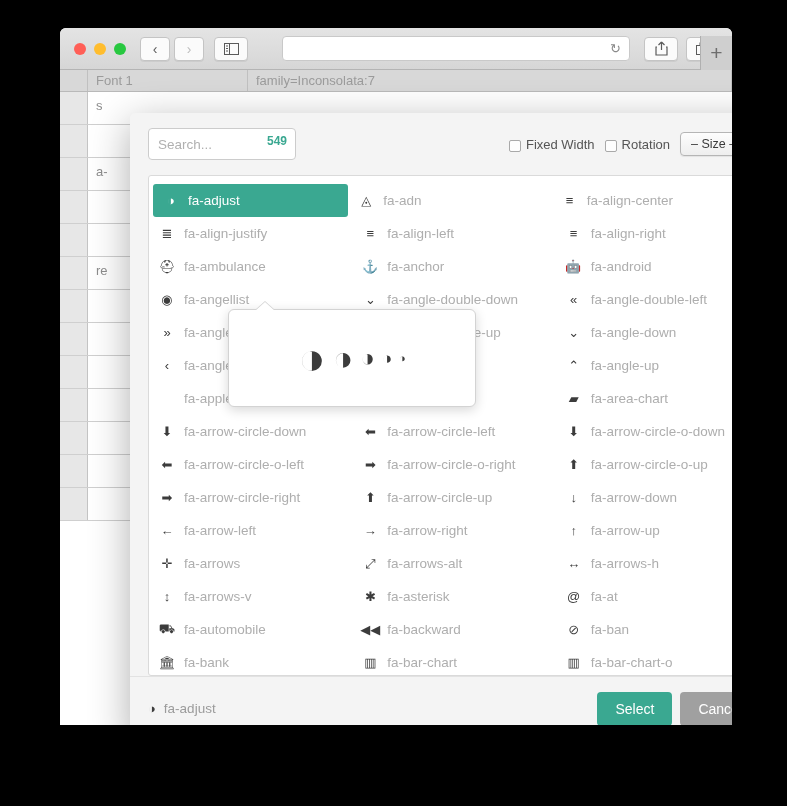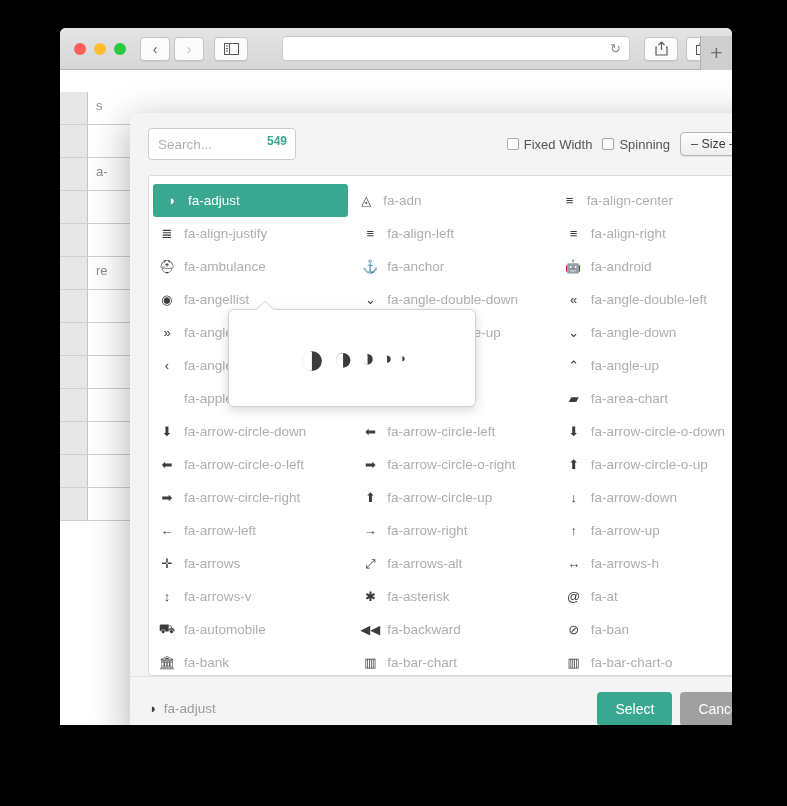--- a/index.html
+++ b/index.html
@@ -124,21 +124,21 @@
   #search-input::placeholder { color: #b0b0b0; }
   #icon-count {
     font-size: 12px; color: #3aa891; font-weight: 600;
     position: absolute; right: 8px; top: 5px;
   }
 
   #header-right {
     margin-left: auto;
     display: flex; align-items: center; gap: 10px;
   }
-  .chk-group { display: flex; align-items: center; gap: 5px; font-size: 13px; color: #555; }
+  .chk-group { display: flex; align-items: flex-end; gap: 5px; font-size: 13px; color: #555; }
   .chkbox {
     width: 12px; height: 12px;
     border: 1px solid #a9a9a9; border-radius: 2px;
     background: #fdfdfd;
   }
   .sel {
     height: 24px;
     border: 1px solid #b5b5b5;
     border-radius: 4px;
     background: linear-gradient(#fdfdfd,#eeeeee);
@@ -284,20 +284,25 @@
         <svg width="15" height="14" viewBox="0 0 15 14">
           <rect x="0.5" y="3.5" width="9" height="9" fill="none" stroke="#5a5a5a"></rect>
           <path d="M4 3.5 L4 0.5 L13.5 0.5 L13.5 10" fill="none" stroke="#5a5a5a"></path>
         </svg>
       </div>
     </div>
     <div id="newtab">+</div>
   </div>
 
   <div id="page">
+    <div id="sheet-header">
+      <div class="sh-cell c0"></div>
+      <div class="sh-cell c1">Font 1</div>
+      <div class="sh-cell c2">family=Inconsolata:7</div>
+    </div>
     <div class="sheet-rows">
         <div class="srow">
           <div class="gut"></div>
           <div class="cell">s</div>
         </div>
         <div class="srow">
           <div class="gut"></div>
           <div class="cell"></div>
         </div>
         <div class="srow">
@@ -355,21 +360,21 @@
         <span id="icon-count">549</span>
       </div>
 
       <div id="header-right">
         <label class="chk-group">
           <span class="chkbox"></span>
           <span>Fixed Width</span>
         </label>
         <label class="chk-group">
           <span class="chkbox"></span>
-          <span>Spinning</span>
+          <span>Rotation</span>
         </label>
         <div class="sel size">
           <span>– Size –</span>
           <span class="spin">
               <span>▴</span>
               <span>▾</span>
             </span>
         </div>
       </div>
     </div>

